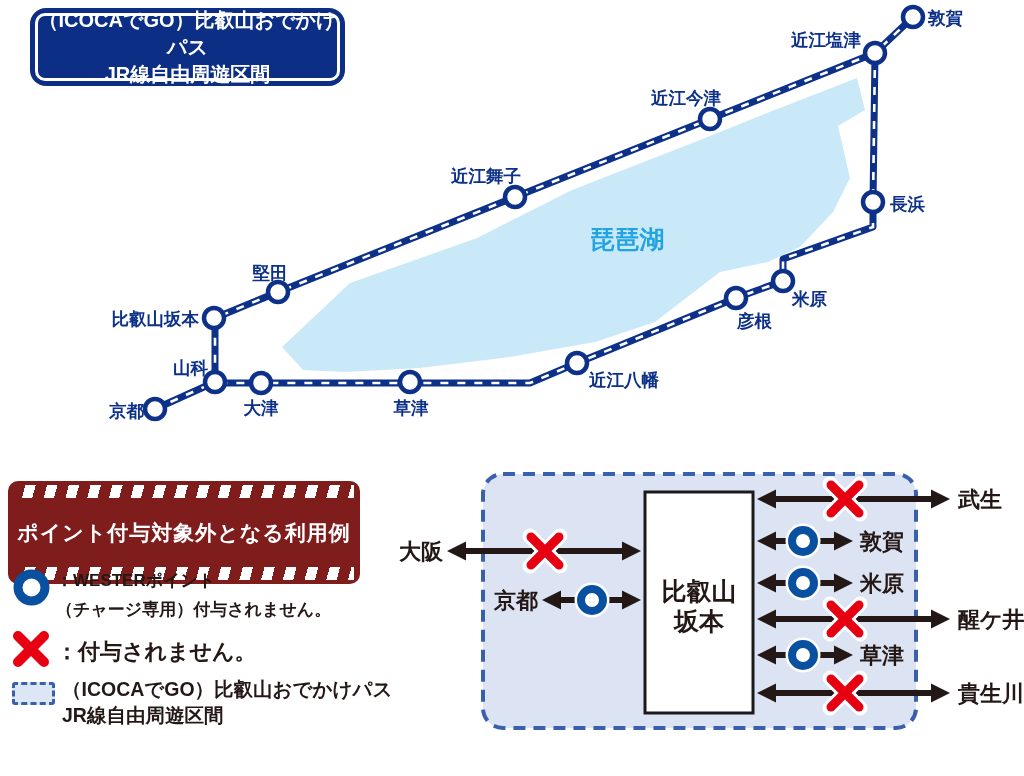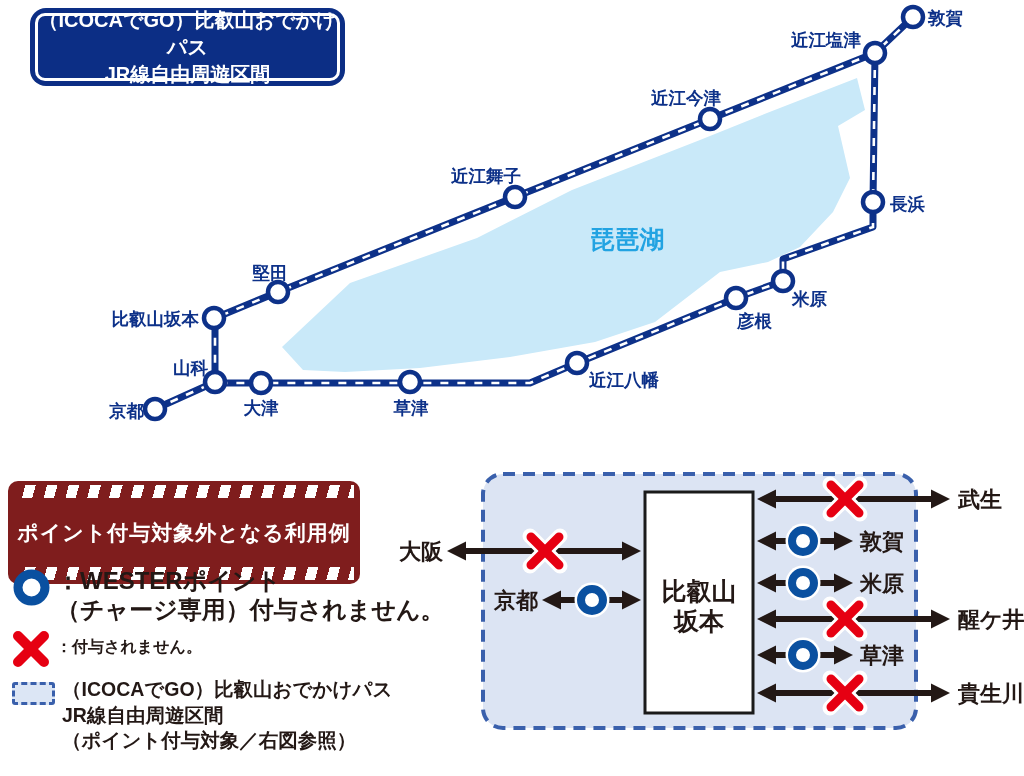--- a/index.html
+++ b/index.html
@@ -18,22 +18,22 @@
   
   .banner{position:absolute;left:8px;top:481px;width:352px;height:103px;background:#7f1d1d;border-radius:10px;}
   .banner .stripe{position:absolute;left:6px;right:6px;height:13px;
                   background:repeating-linear-gradient(105deg,rgba(0,0,0,0) 0 11px,#fff 11px 21px);}
   .stripe-top{top:4px;} .stripe-bottom{bottom:4px;}
   .banner-text{position:absolute;inset:0;display:flex;align-items:center;justify-content:center;
                color:#fff;font-weight:bold;font-size:21px;letter-spacing:1px;}
   
   .legend-icon{position:absolute;}
   .legend-text{position:absolute;font-weight:bold;color:#231815;}
-  #wester-text{left:56px;top:566px;font-size:24px;line-height:29px;}
-  #x-text{left:56px;top:637px;font-size:16px;}
+  #wester-text{left:56px;top:566px;font-size:17px;line-height:29px;}
+  #x-text{left:56px;top:637px;font-size:22px;}
   #area-swatch{position:absolute;left:12px;top:682px;width:43px;height:23px;background:#dce6f5;
                border:3px dashed #3a60ac;border-radius:3px;box-sizing:border-box;}
   #area-text{left:62px;top:677px;font-size:19.5px;line-height:25.5px;}
   
   #diagram-svg{position:absolute;left:390px;top:470px;overflow:visible;}
   .d-label{font-weight:bold;font-size:22px;fill:#231815;}
   .box-label{font-weight:bold;font-size:25px;fill:#231815;text-anchor:middle;}
 </style>
 </head>
 <body>
@@ -105,21 +105,20 @@
   <svg class="legend-icon" style="left:12px;top:630px;" width="38" height="38">
     <line x1="6" y1="6" x2="32" y2="32" stroke="#e60012" stroke-width="10" stroke-linecap="round"></line>
     <line x1="32" y1="6" x2="6" y2="32" stroke="#e60012" stroke-width="10" stroke-linecap="round"></line>
   </svg>
   <div class="legend-text" id="x-text">：付与されません。</div>
 
   <div id="area-swatch"></div>
   <div class="legend-text" id="area-text">
     <div>（ICOCAでGO）比叡山おでかけパス</div>
     <div>JR線自由周遊区間</div>
-    <div>（ポイント付与対象／右図参照）</div>
   </div>
 
   <svg id="diagram-svg" width="634" height="300" viewBox="0 0 634 300">
     <rect x="93" y="4" width="433" height="254" rx="20" fill="#dce4f3" stroke="#3a60ac" stroke-width="4" stroke-dasharray="12 8"></rect>
     <g id="d-rows">
         <line x1="379" y1="29" x2="548" y2="29" stroke="#231815" stroke-width="6"></line>
         <polygon points="367,29 386,19.5 386,38.5" fill="#231815"></polygon>
         <polygon points="560,29 541,19.5 541,38.5" fill="#231815"></polygon>
         <line x1="440" y1="14" x2="470" y2="44" stroke="#fff" stroke-width="15" stroke-linecap="round"></line>
         <line x1="470" y1="14" x2="440" y2="44" stroke="#fff" stroke-width="15" stroke-linecap="round"></line>

